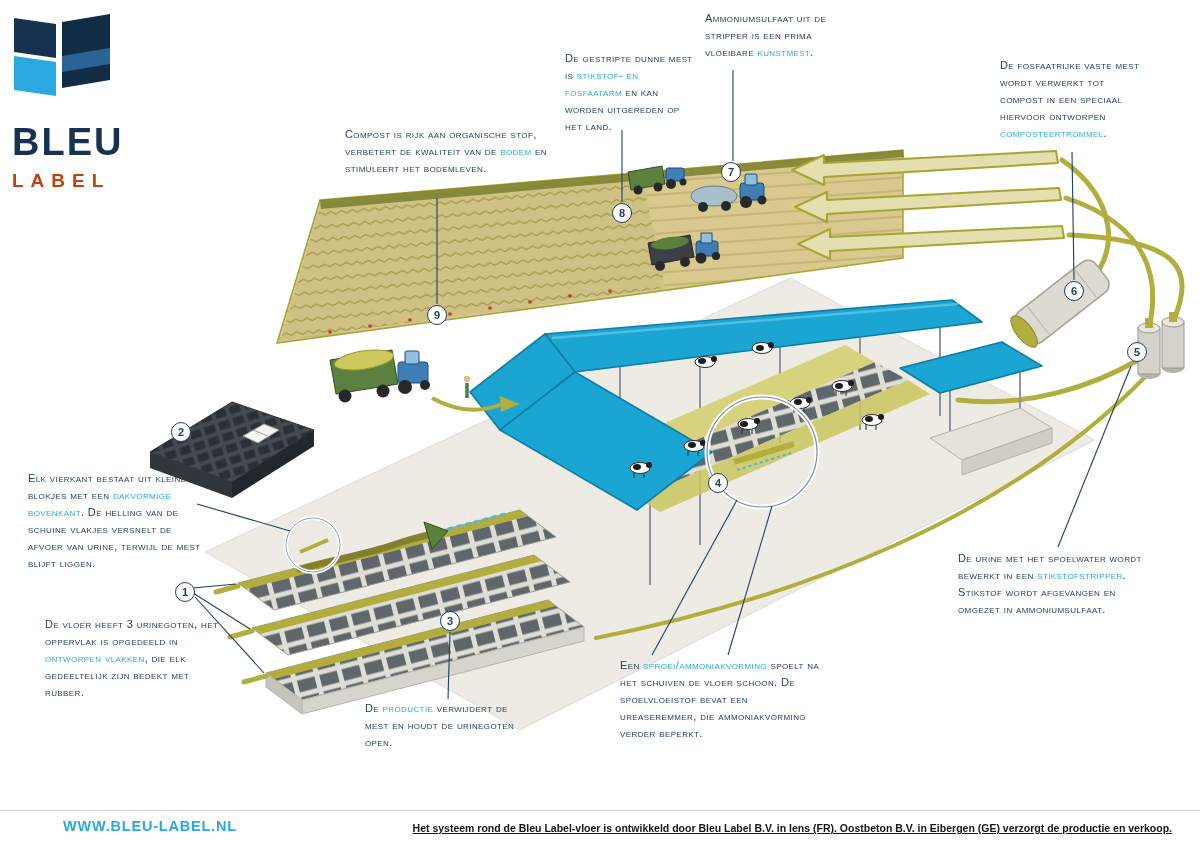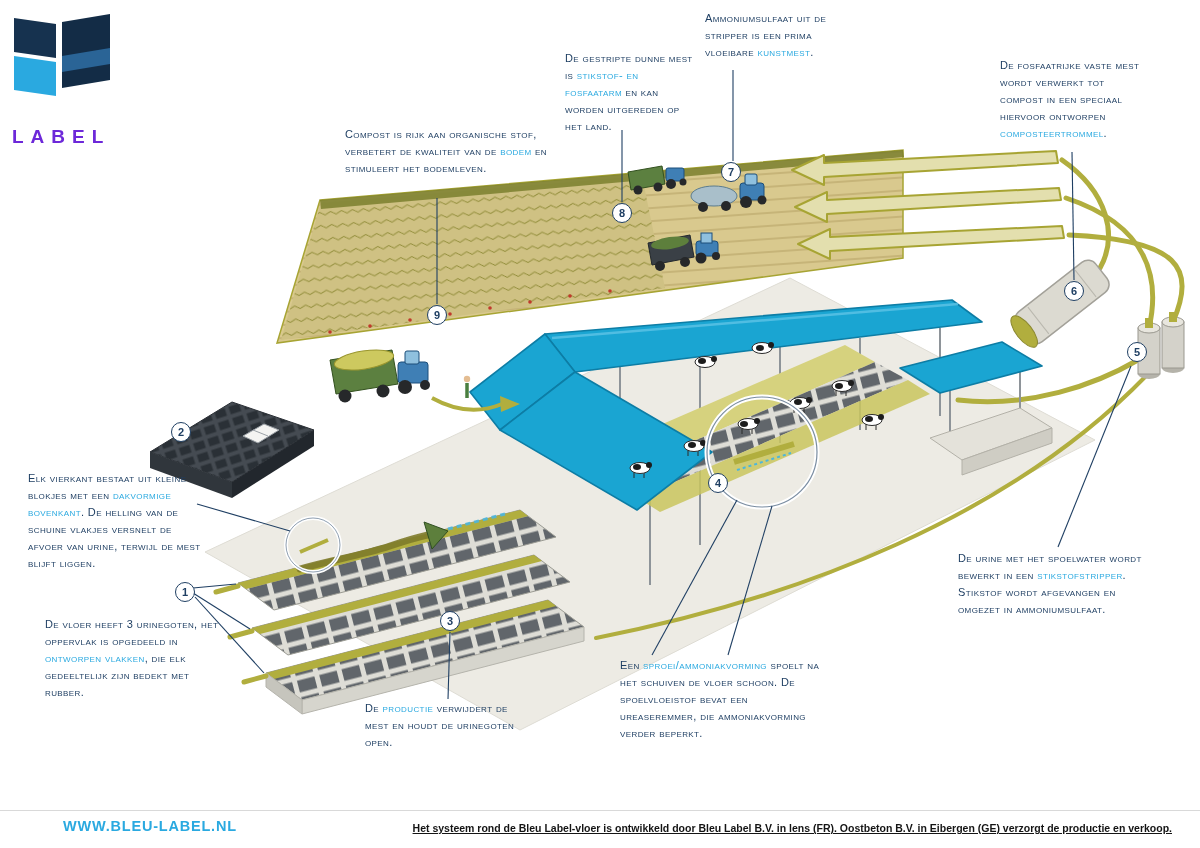--- a/index.html
+++ b/index.html
@@ -14,21 +14,21 @@
   }
   .anno .hl{color:#2aa9e0;}
   .marker{
     position:absolute;width:20px;height:20px;border-radius:50%;
     background:#fff;border:1.6px solid #1f3f63;color:#1f3f63;
     font-size:11px;font-weight:bold;display:flex;align-items:center;justify-content:center;
     z-index:6;box-sizing:border-box;
   }
   .logo{position:absolute;left:12px;top:12px;width:130px;z-index:5;}
   .logo-word1{font-size:38px;font-weight:bold;color:#16324f;letter-spacing:2px;line-height:1;margin-top:12px;}
-  .logo-word2{font-size:19px;font-weight:bold;color:#6d28d9;letter-spacing:7px;line-height:1;margin-top:16px;}
+  .logo-word2{font-size:19px;font-weight:bold;color:#c2410c;letter-spacing:7px;line-height:1;margin-top:10px;}
   .footer-rule{position:absolute;left:0;top:810px;width:1200px;height:1px;background:#d9d9d9;z-index:3;}
   .footer-url{position:absolute;left:28px;top:818px;font-size:14.5px;font-weight:bold;color:#2aa9e0;letter-spacing:.8px;z-index:5;margin-left:35px;}
   .footer-credit{position:absolute;right:28px;top:822px;font-size:10.5px;font-weight:bold;color:#141414;z-index:5;text-decoration:underline;}
 </style>
 </head>
 <body>
 
 <svg class="scene" width="1200" height="848" viewBox="0 0 1200 848" aria-hidden="true">
   <defs>
     <pattern id="slats" width="23" height="17" patternUnits="userSpaceOnUse" patternTransform="rotate(-14.5)">
@@ -288,20 +288,21 @@
   </g>
 </svg>
 
 <div class="logo">
   <svg width="100" height="95" viewBox="0 0 100 95" aria-hidden="true">
     <polygon points="2,6 44,12 44,46 2,40" fill="#16324f"></polygon>
     <polygon points="2,44 44,50 44,84 2,78" fill="#2aa9e0"></polygon>
     <polygon points="50,10 98,2 98,68 50,76" fill="#132c46"></polygon>
     <polygon points="50,44 98,36 98,52 50,60" fill="#2a6496"></polygon>
   </svg>
+  <div class="logo-word1">BLEU</div>
   <div class="logo-word2">LABEL</div>
 </div>
 
 <div class="anno" style="left:345px;top:126px;width:205px"><span>Compost is rijk aan organische stof, verbetert de kwaliteit van de </span><span class="hl">bodem</span><span> en stimuleert het bodemleven.</span></div>
 
 <div class="anno" style="left:565px;top:50px;width:128px"><span>De gestripte dunne mest is </span><span class="hl">stikstof- en fosfaatarm</span><span> en kan worden uitgereden op het land.</span></div>
 
 <div class="anno" style="left:705px;top:10px;width:128px"><span>Ammoniumsulfaat uit de stripper is een prima vloeibare </span><span class="hl">kunstmest</span><span>.</span></div>
 
 <div class="anno" style="left:1000px;top:57px;width:145px"><span>De fosfaatrijke vaste mest wordt verwerkt tot compost in een speciaal hiervoor ontworpen </span><span class="hl">composteertrommel</span><span>.</span></div>

